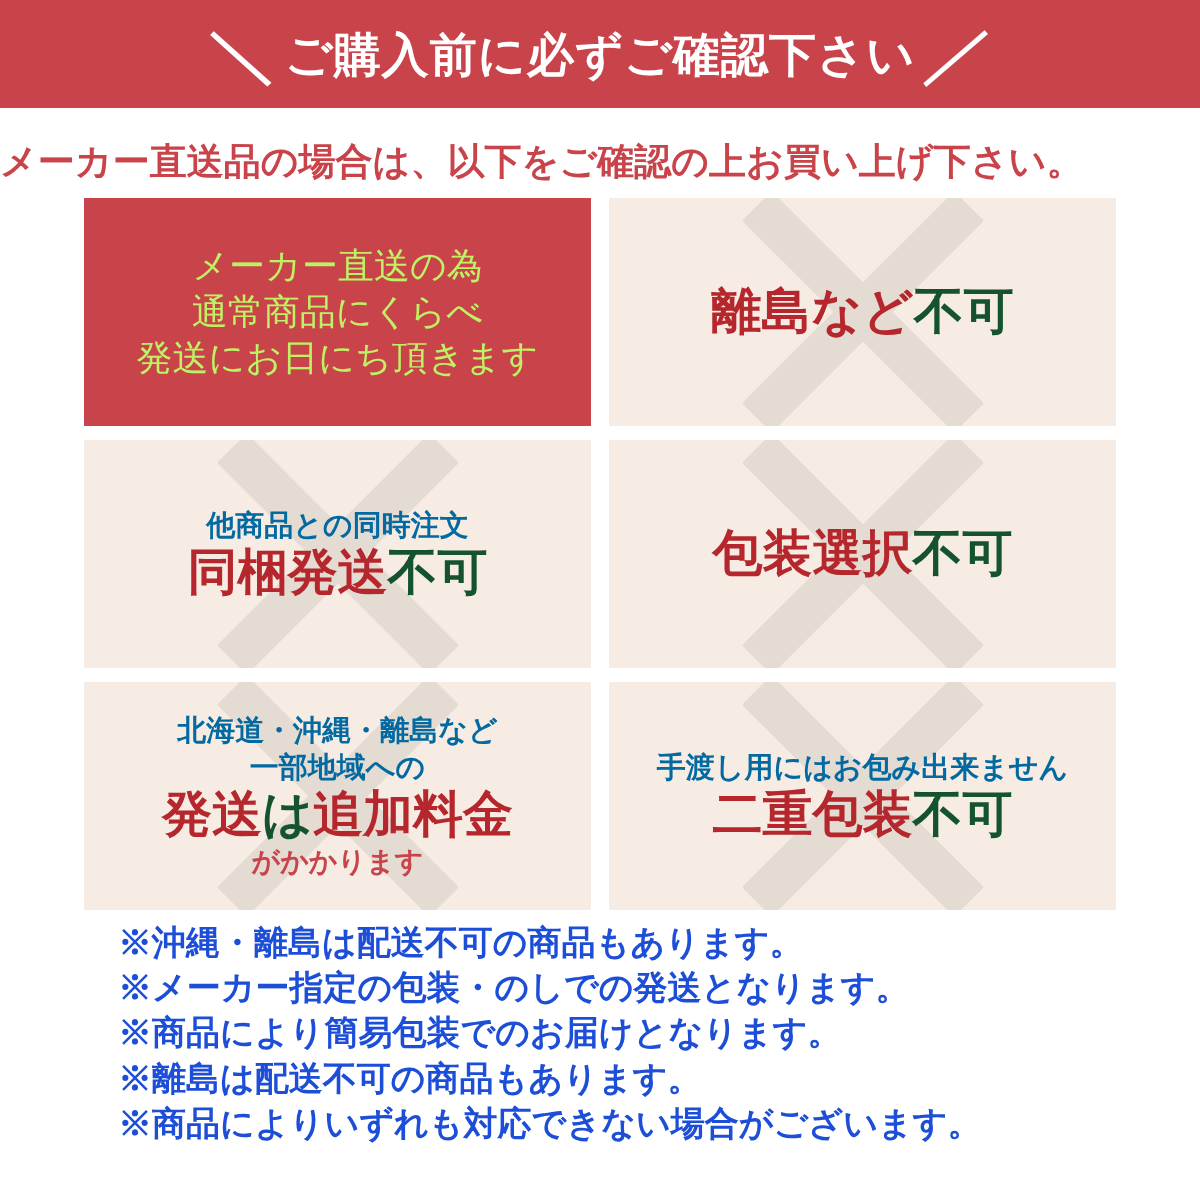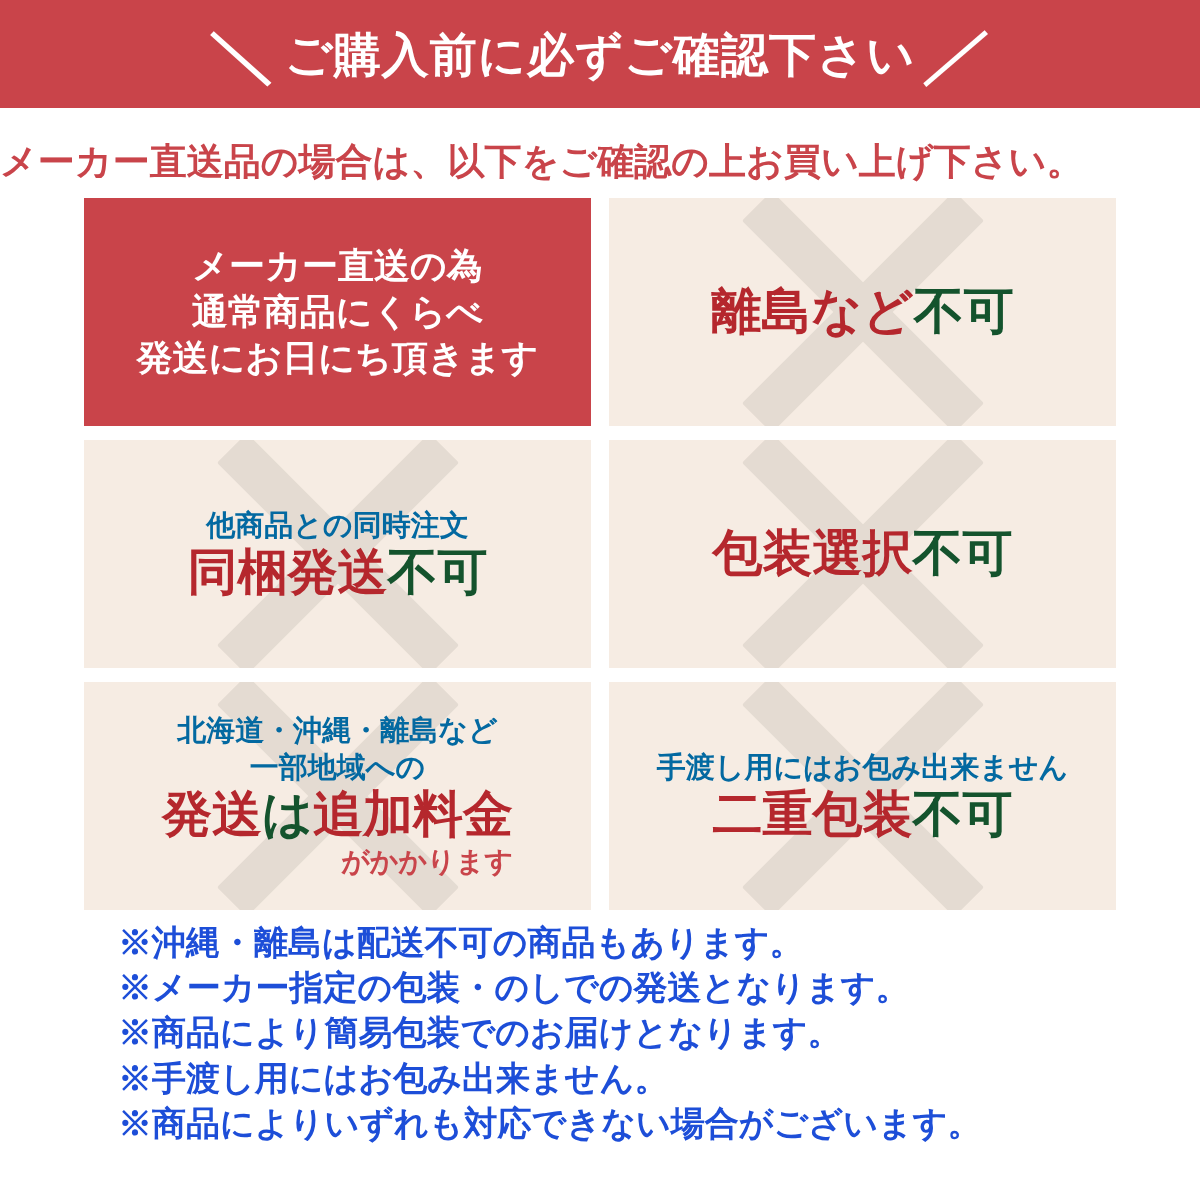--- a/index.html
+++ b/index.html
@@ -105,23 +105,23 @@
   .x-bar.a { transform: translate(-50%, -50%) rotate(45deg); }
   .x-bar.b { transform: translate(-50%, -50%) rotate(-45deg); }
 
   .cell-text {
     position: relative;
     z-index: 2;
     text-align: center;
     line-height: 1.28;
   }
   .line-white {
-    color: #ffffff;
+    color: #bef264;
     font-size: 36px;
-    font-weight: bold;
+    font-weight: normal;
     white-space: nowrap;
   }
   .line-small {
     color: #0369a1;
     font-size: 29px;
     font-weight: bold;
     white-space: nowrap;
   }
   .line-big {
     color: #b5272d;
@@ -131,21 +131,20 @@
     line-height: 1.15;
   }
   .line-big .muted {
     color: #14532d;
   }
   .line-tiny {
     color: #c9444a;
     font-size: 28px;
     font-weight: bold;
     white-space: nowrap;
-    text-align: right;
   }
 
   
   .notes {
     position: absolute;
     top: 920px;
     left: 118px;
     width: 1010px;
   }
   .note {
@@ -234,17 +233,17 @@
         <div class="line-big"><span>二重包装</span><span class="muted">不可</span></div>
       </div>
     </div>
 
   </div>
 
   <div class="notes">
     <div class="note">※沖縄・離島は配送不可の商品もあります。</div>
     <div class="note">※メーカー指定の包装・のしでの発送となります。</div>
     <div class="note">※商品により簡易包装でのお届けとなります。</div>
-    <div class="note">※手渡し用にはお包み出来ません。</div>
+    <div class="note">※離島は配送不可の商品もあります。</div>
     <div class="note">※商品によりいずれも対応できない場合がございます。</div>
   </div>
 
 </div>
 
 </body></html>

